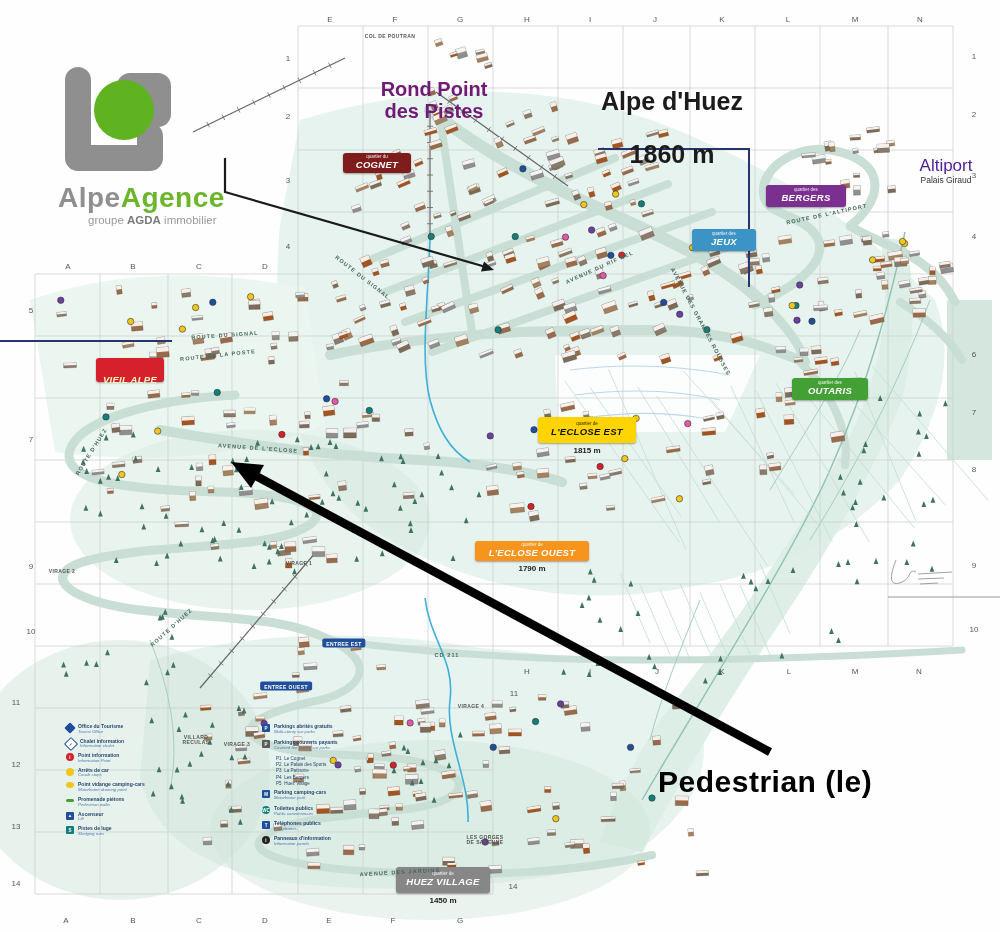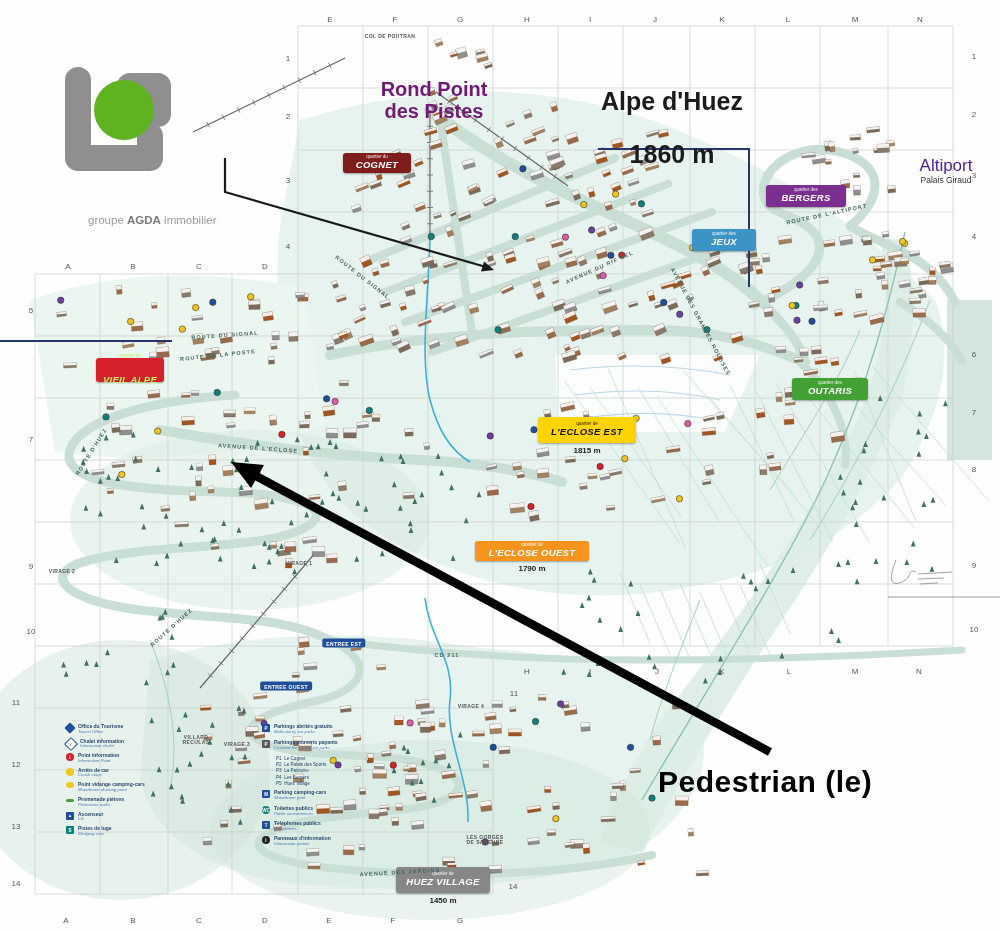--- a/index.html
+++ b/index.html
@@ -2149,20 +2149,23 @@
       <line x1="888" y1="597" x2="1000" y2="597" stroke="#9a9a9a" stroke-width="1.2"></line>
     </g>
   </svg>
 
 
   <svg width="200" height="170" style="position:absolute;left:48px;top:50px">
     <path d="M 82 36 L 110 36 L 110 64" fill="none" stroke="#8f8f8f" stroke-width="26" stroke-linecap="round" stroke-linejoin="round"></path>
     <path d="M 30 30 L 30 108 L 102 108 L 102 86" fill="none" stroke="#8f8f8f" stroke-width="26" stroke-linecap="round" stroke-linejoin="round"></path>
     <circle cx="76" cy="60" r="30" fill="#5fb321"></circle>
   </svg>
+  <div class="brand">
+    <span class="alpe">Alpe</span><span class="agence">Agence</span>
+  </div>
   <div class="brand-sub"><span>groupe </span><b>AGDA</b><span> immobilier</span></div>
 
   <div class="lbl rond" style="left:434px;top:101px">Rond Point
 des Pistes</div>
   <div class="lbl resort" style="left:672px;top:128px">
     <div>Alpe d'Huez</div>
     <div>1860 m</div>
   </div>
   <div class="lbl alti1" style="left:946px;top:166px">Altiport</div>
   <div class="lbl alti2" style="left:946px;top:181px">Palais Giraud</div>
@@ -2175,21 +2178,21 @@
         <div class="nm">COGNET</div>
       </div>
       <div class="badge" style="left: 724px; top: 240px; width: 64px; height: 22px; background: rgb(60, 147, 198); color: rgb(255, 255, 255);">
         <div class="pre">quartier des</div>
         <div class="nm">JEUX</div>
       </div>
       <div class="badge" style="left: 806px; top: 196px; width: 80px; height: 22px; background: rgb(123, 47, 145); color: rgb(255, 255, 255);">
         <div class="pre">quartier des</div>
         <div class="nm">BERGERS</div>
       </div>
-      <div class="badge" style="left: 130px; top: 370px; width: 68px; height: 24px; background: rgb(214, 32, 43); color: #bef264; gap: 16px;">
+      <div class="badge" style="left: 130px; top: 370px; width: 68px; height: 24px; background: rgb(214, 32, 43); color: #fef9c3; gap: 16px;">
         <div class="pre">quartier du</div>
         <div class="nm">VIEIL ALPE</div>
       </div>
       <div class="badge" style="left: 587px; top: 430px; width: 98px; height: 26px; background: rgb(255, 212, 0); color: rgb(17, 17, 17);">
         <div class="pre">quartier de</div>
         <div class="nm">L'ECLOSE EST</div>
       </div>
       <div class="lbl alt" style="left: 587px; top: 451px;">1815 m</div>
       <div class="badge" style="left: 532px; top: 551px; width: 114px; height: 20px; background: rgb(247, 148, 30); color: rgb(255, 255, 255);">
         <div class="pre">quartier de</div>

